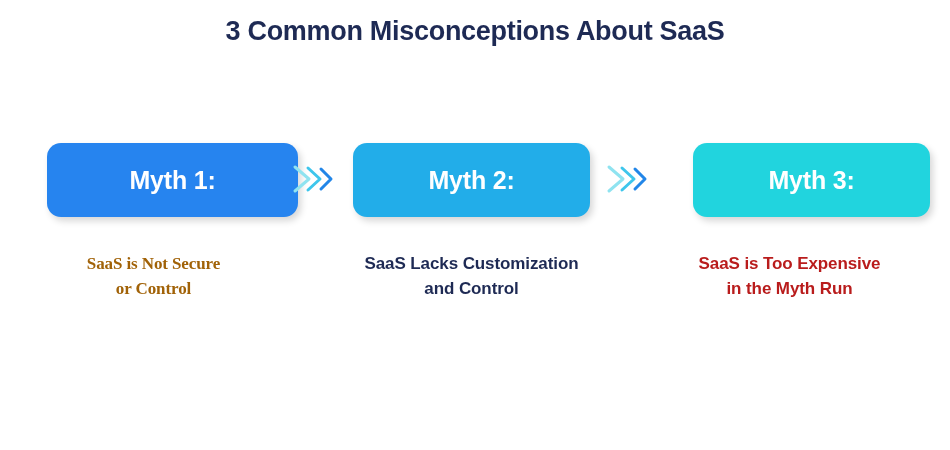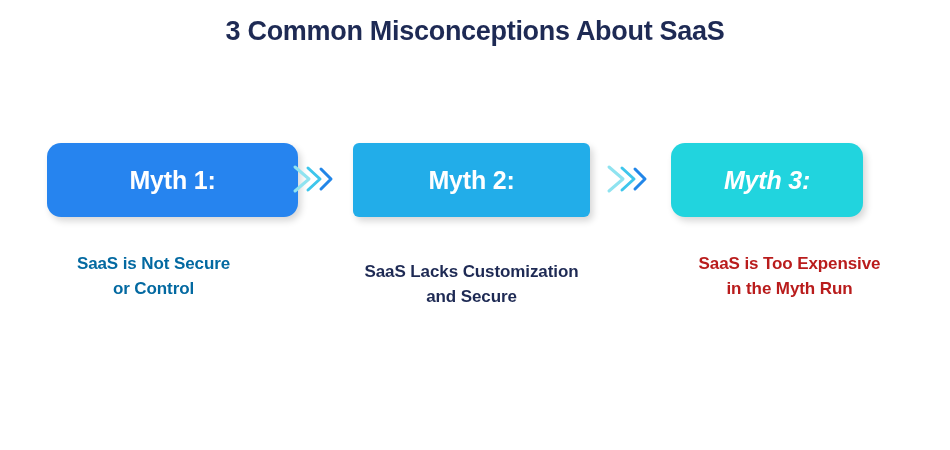--- a/index.html
+++ b/index.html
@@ -49,21 +49,21 @@
     top: 0;
     height: 74px;
     border-radius: 14px;
     box-shadow: 3px 4px 7px rgba(0, 0, 0, 0.16);
     display: flex;
     align-items: center;
     justify-content: center;
   }
   .card-0 { left: 35px;  width: 251px; margin-left: 12px; }
   .card-1 { left: 353px; width: 237px; }
-  .card-2 { left: 671px; width: 192px; font-style: italic; }
+  .card-2 { left: 693px; width: 237px; }
 
   .card-label {
     color: #ffffff;
     font-size: 25px;
     font-weight: 700;
     letter-spacing: -0.2px;
     line-height: 1;
     white-space: nowrap;
   }
 
@@ -107,21 +107,21 @@
 <div id="infographic">
 
   <div class="title" style="color: rgb(30, 42, 84);">3 Common Misconceptions About SaaS</div>
 
   <div class="cards-row">
 
     <div class="card card-0" style="background: rgb(38, 132, 239);">
       <span class="card-label" style="color: rgb(255, 255, 255);">Myth 1:</span>
     </div>
 
-    <div class="card card-1" style="background: rgb(34, 173, 233); border-radius: 6px;">
+    <div class="card card-1" style="background: rgb(34, 173, 233);">
       <span class="card-label" style="color: rgb(255, 255, 255);">Myth 2:</span>
     </div>
 
     <div class="card card-2" style="background: rgb(33, 212, 222);">
       <span class="card-label" style="color: rgb(255, 255, 255);">Myth 3:</span>
     </div>
 
   </div>
 
   <div class="connector connector-0">
@@ -135,28 +135,28 @@
   <div class="connector connector-1">
     <svg width="48" height="32" viewBox="0 0 48 32" fill="none" aria-hidden="true">
       <polyline points="3,4 17,16 3,28" stroke="#8fe3f0" stroke-width="3" stroke-linecap="round" stroke-linejoin="round" fill="none"></polyline>
       <polyline points="16,5 28,16 16,27" stroke="#3ec6ec" stroke-width="3" stroke-linecap="round" stroke-linejoin="round" fill="none"></polyline>
       <polyline points="29,6 39,16 29,26" stroke="#2286e8" stroke-width="3" stroke-linecap="round" stroke-linejoin="round" fill="none"></polyline>
     </svg>
   </div>
 
   <div class="captions-row">
 
-    <div class="caption caption-0" style="color: #0369a1;">
+    <div class="caption caption-0" style="color: #a16207; font-family: Liberation Serif, serif;">
       <span>SaaS is Not Secure</span><br>
       <span>or Control</span>
     </div>
 
-    <div class="caption caption-1" style="color: rgb(30, 42, 84); margin-top: 8px;">
+    <div class="caption caption-1" style="color: rgb(30, 42, 84);">
       <span>SaaS Lacks Customization</span><br>
-      <span>and Secure</span>
+      <span>and Control</span>
     </div>
 
     <div class="caption caption-2" style="color: #b91c1c;">
       <span>SaaS is Too Expensive</span><br>
       <span>in the Myth Run</span>
     </div>
 
   </div>
 
 </div>

